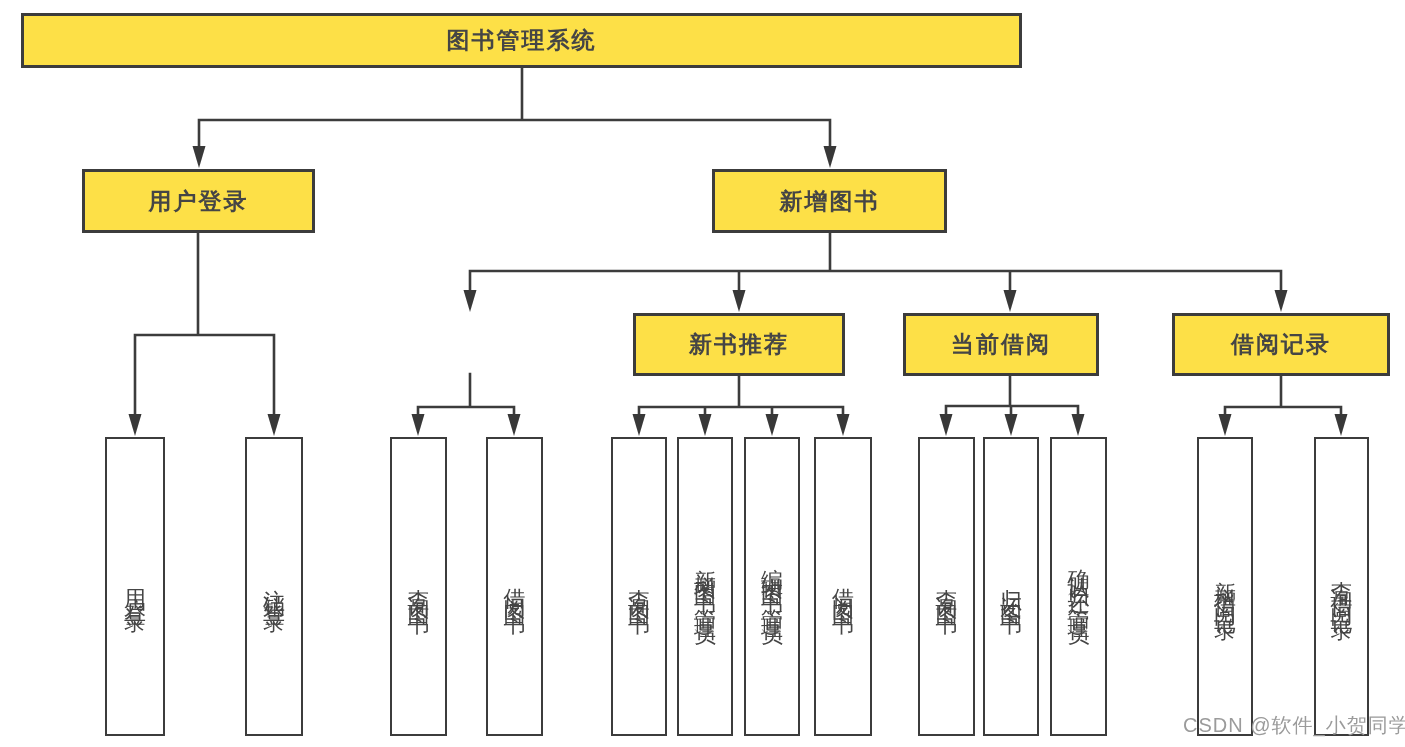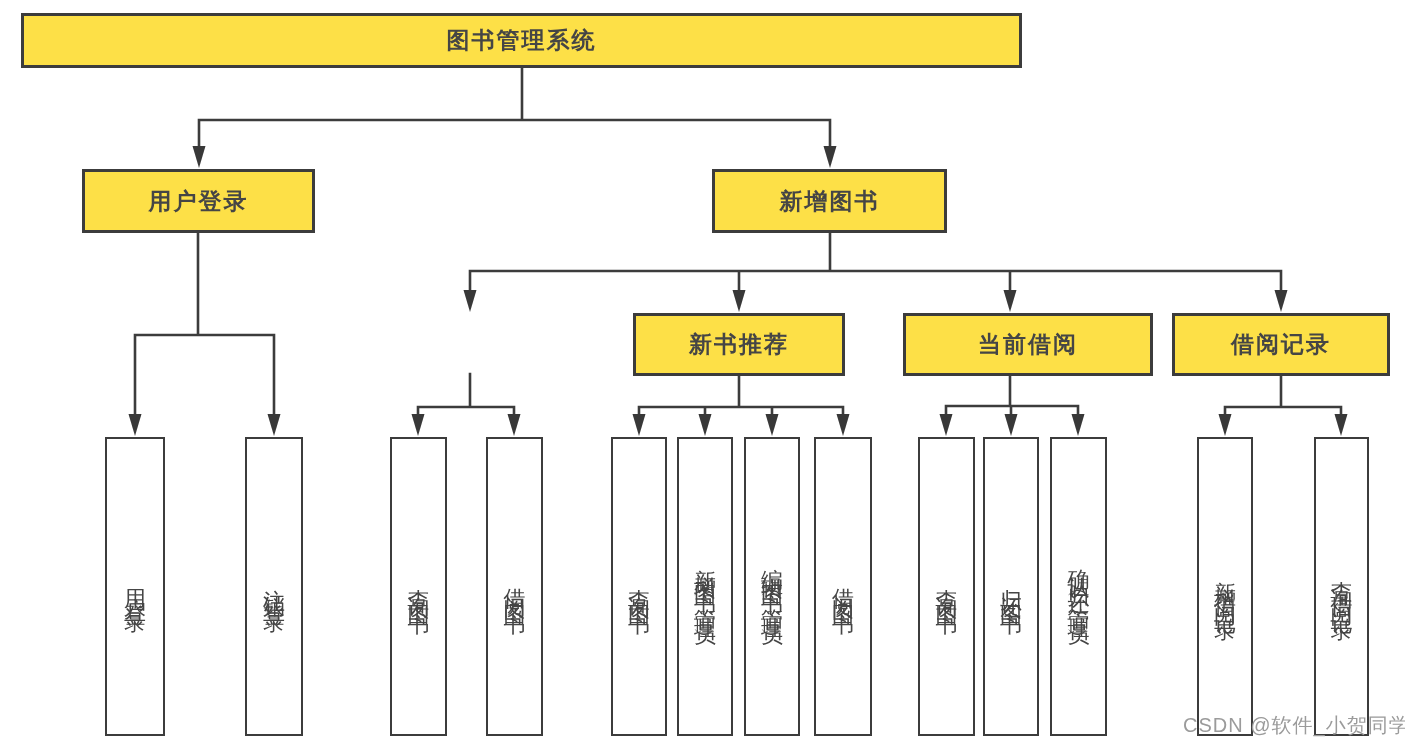--- a/index.html
+++ b/index.html
@@ -56,21 +56,21 @@
     line-height: 1;
     letter-spacing: 8px;
     color: #454545;
   }
   
   #n-root { left: 21px;   top: 13px;  width: 1001px; height: 55px; }
   #n-l2a  { left: 82px;   top: 169px; width: 233px;  height: 64px; }
   #n-l2b  { left: 712px;  top: 169px; width: 235px;  height: 64px; }
   #n-l3a  { left: 363px;  top: 313px; width: 214px;  height: 63px; }
   #n-l3b  { left: 633px;  top: 313px; width: 212px;  height: 63px; }
-  #n-l3c  { left: 903px;  top: 313px; width: 250px;  height: 63px; }
+  #n-l3c  { left: 903px;  top: 313px; width: 196px;  height: 63px; }
   #n-l3d  { left: 1172px; top: 313px; width: 218px;  height: 63px; }
   
   #lf1  { left: 105px;  width: 60px; }
   #lf2  { left: 245px;  width: 58px; }
   #lf3  { left: 390px;  width: 57px; }
   #lf4  { left: 486px;  width: 57px; }
   #lf5  { left: 611px;  width: 56px; }
   #lf6  { left: 677px;  width: 56px; }
   #lf7  { left: 744px;  width: 56px; }
   #lf8  { left: 814px;  width: 58px; }

